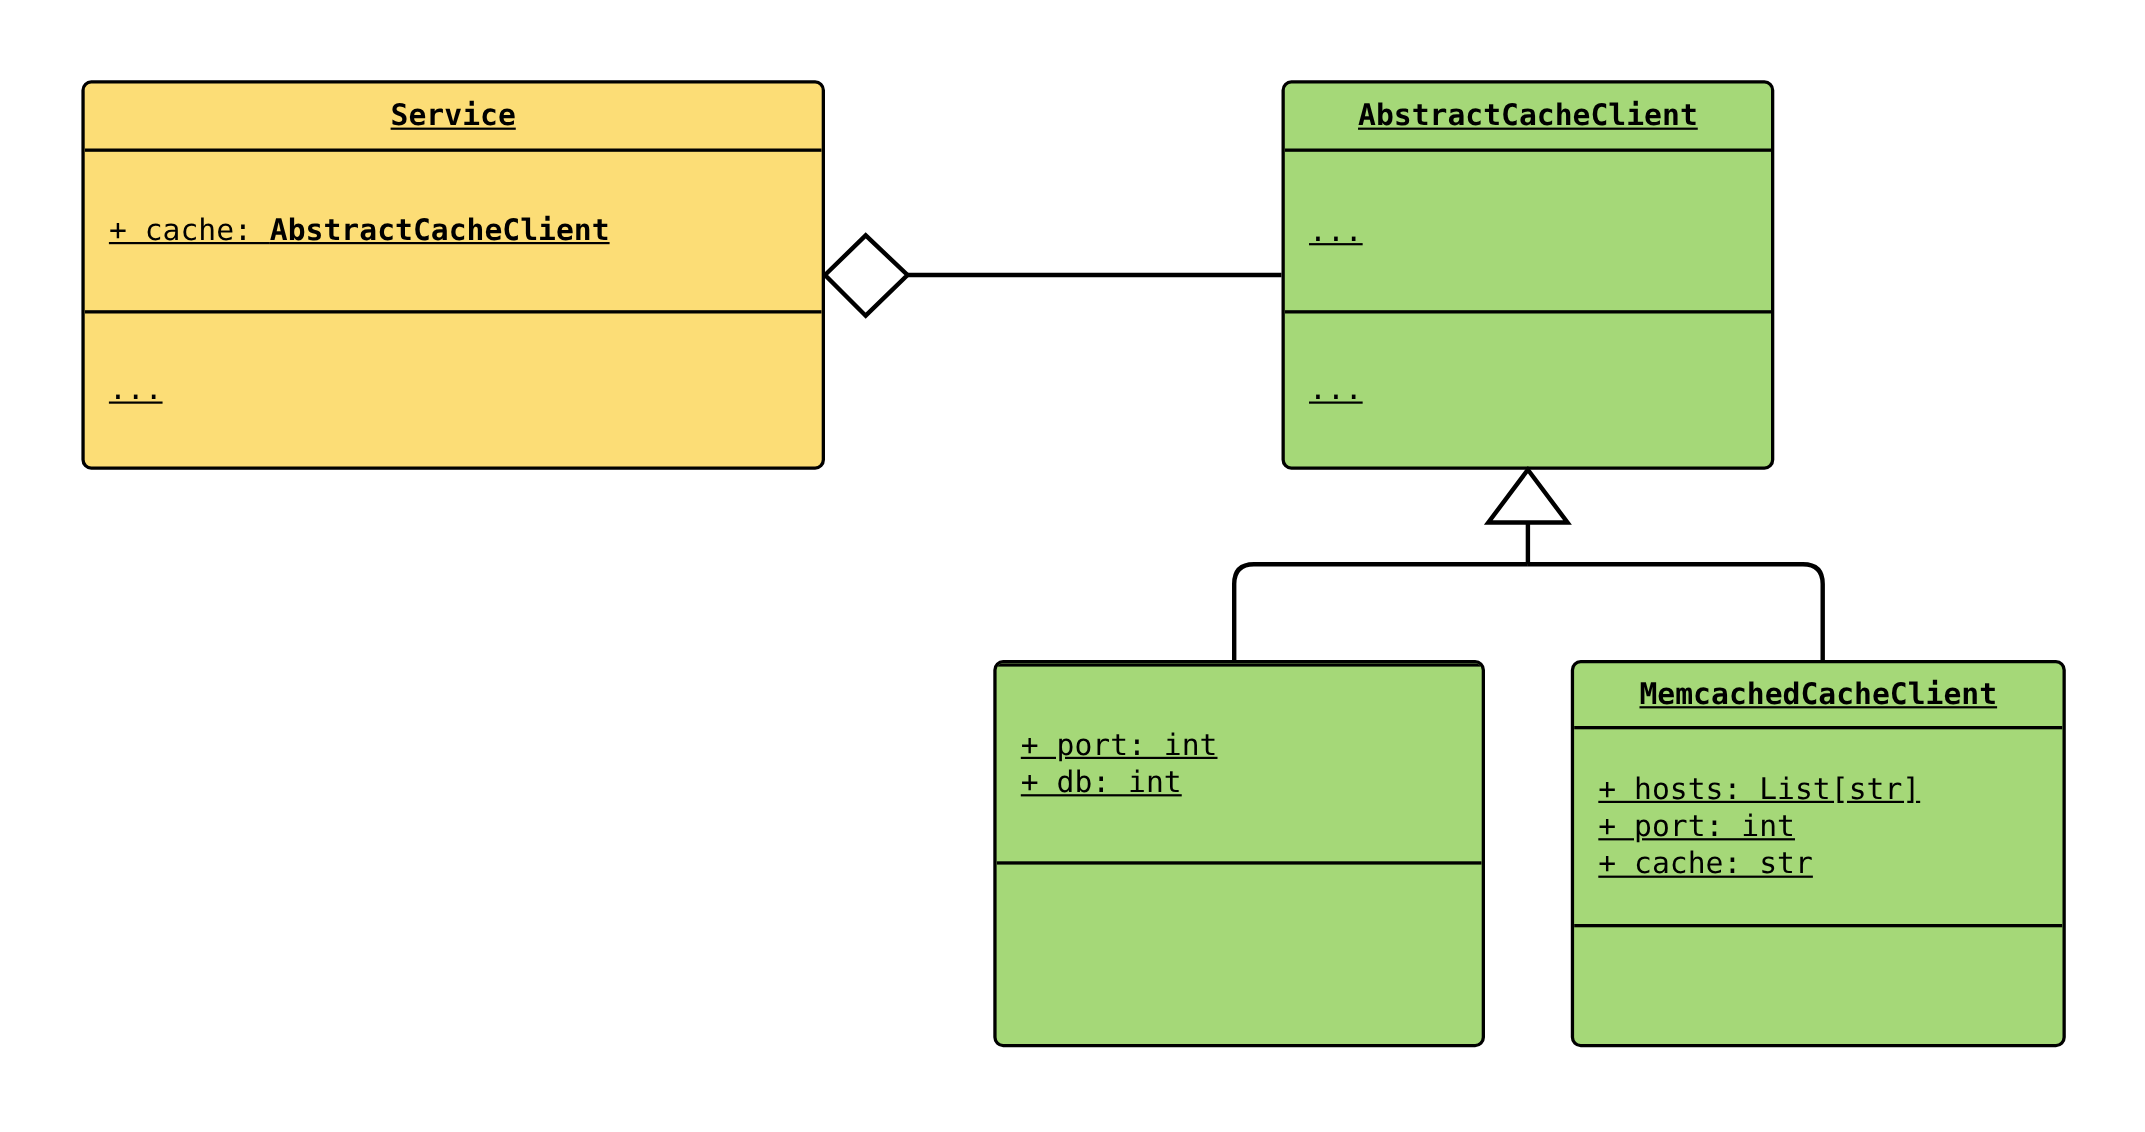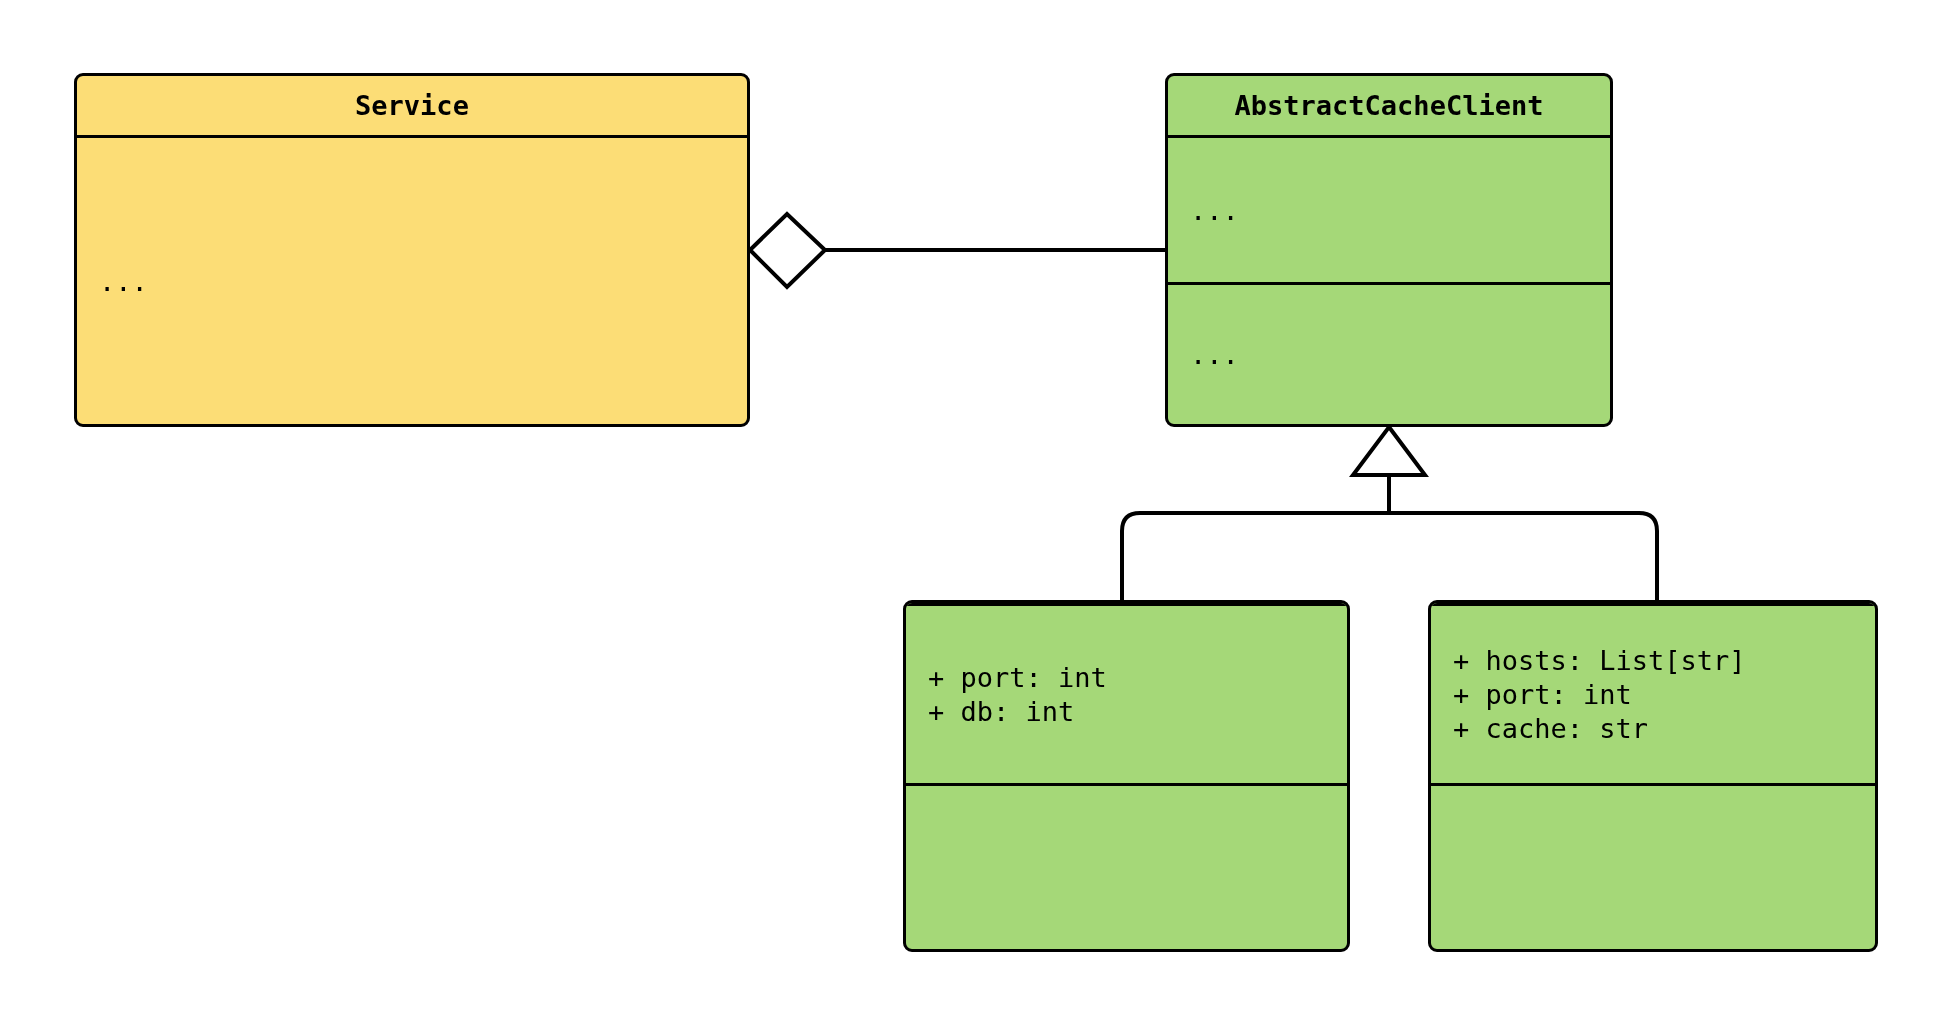--- a/index.html
+++ b/index.html
@@ -28,20 +28,21 @@
   }
   .uml-class.yellow { background: #FCDD76; }
   .uml-class.green  { background: #A5D878; }
 
   .compartment {
     box-sizing: border-box;
     position: relative;
     display: flex;
     flex-direction: column;
     justify-content: center;
+    text-decoration: underline;
   }
   .compartment.title-comp {
     align-items: center;
     justify-content: center;
   }
   .compartment.divided {
     border-top: 3px solid #000000;
   }
   .class-title {
     font-weight: bold;
@@ -96,20 +97,25 @@
 </style>
 </head>
 <body>
 
 <div id="canvas">
 
   <div class="uml-class yellow" style="left:74px; top:73px; width:676px; height:354px;">
     <div class="compartment title-comp" style="height:59px;">
       <span class="class-title">Service</span>
     </div>
+    <div class="compartment divided" style="height:147px;">
+      <div class="member-list">
+        <div class="member"><span>+ cache: </span><span class="strong">AbstractCacheClient</span></div>
+      </div>
+    </div>
     <div class="compartment divided" style="flex:1 1 auto;">
       <div class="ellipsis">...</div>
     </div>
   </div>
 
   <div class="uml-class green" style="left:1165px; top:73px; width:448px; height:354px;">
     <div class="compartment title-comp" style="height:59px;">
       <span class="class-title">AbstractCacheClient</span>
     </div>
     <div class="compartment divided" style="height:147px;">
@@ -124,20 +130,23 @@
     <div class="compartment divided" style="height:180px;">
       <div class="member-list">
         <div class="member">+ port: int</div>
         <div class="member">+ db: int</div>
       </div>
     </div>
     <div class="compartment divided" style="flex:1 1 auto;"></div>
   </div>
 
   <div class="uml-class green" style="left:1428px; top:600px; width:450px; height:352px;">
+    <div class="compartment title-comp" style="height:57px;">
+      <span class="class-title">MemcachedCacheClient</span>
+    </div>
     <div class="compartment divided" style="height:180px;">
       <div class="member-list">
         <div class="member">+ hosts: List[str]</div>
         <div class="member">+ port: int</div>
         <div class="member">+ cache: str</div>
       </div>
     </div>
     <div class="compartment divided" style="flex:1 1 auto;"></div>
   </div>
 

